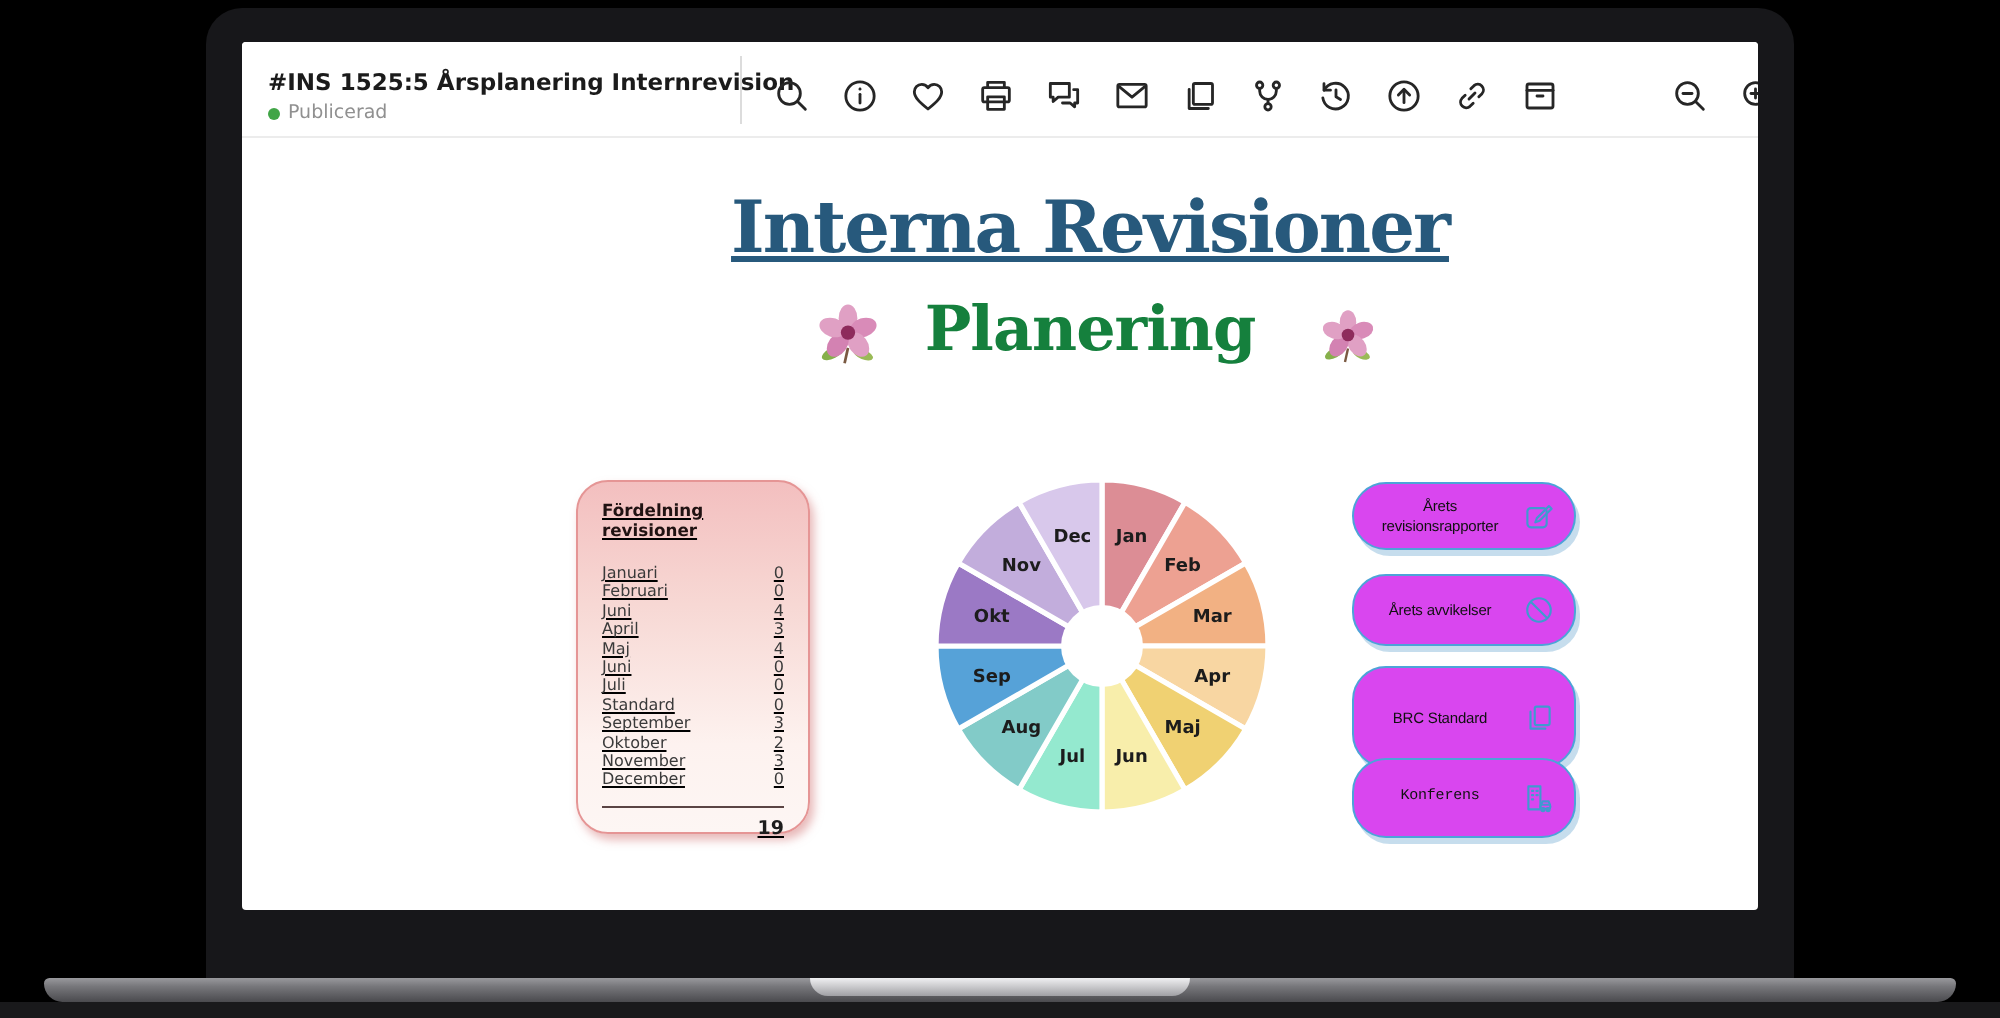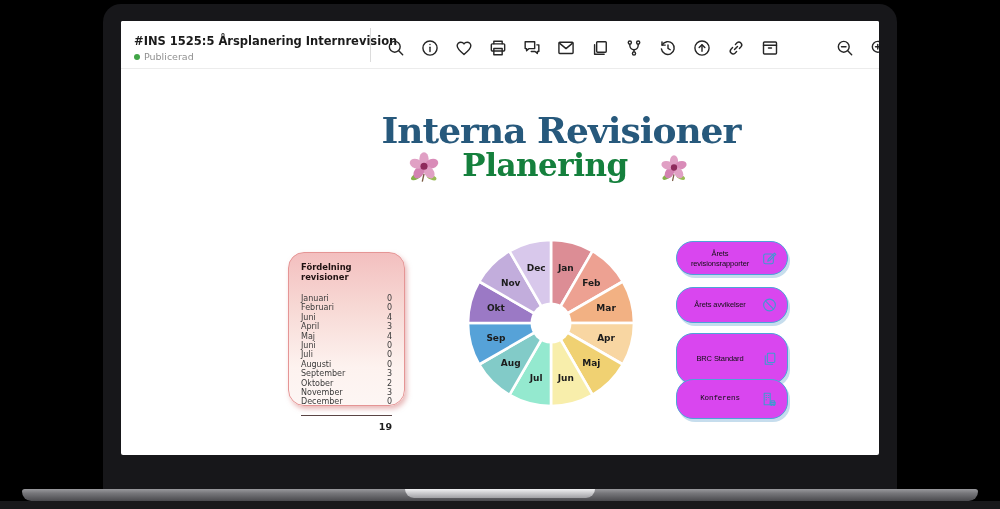--- a/index.html
+++ b/index.html
@@ -23,34 +23,34 @@
   .doc-title{font-size:11.5px;font-weight:bold;color:#1b1b1b;white-space:nowrap;}
   .doc-status{display:flex;align-items:center;gap:4px;margin-top:3px;font-size:9.5px;color:#909090;}
   .status-dot{width:6px;height:6px;border-radius:50%;}
   .divider-v{position:absolute;left:249px;top:7px;width:1px;height:34px;background:#dcdcdc;}
   .toolbar{position:absolute;left:265px;top:17px;display:flex;gap:14px;}
   .toolbar-zoom{position:absolute;left:714px;top:17px;display:flex;gap:14px;}
   .tool-btn{width:20px;height:20px;cursor:pointer;}
   .tool-btn svg{width:20px;height:20px;stroke:#262626;stroke-width:1.7;fill:none;
                 stroke-linecap:round;stroke-linejoin:round;}
   
-  .page-title{position:absolute;left:124px;top:72px;width:600px;text-align:center;margin:16px;
+  .page-title{position:absolute;left:124px;top:72px;width:600px;text-align:center;margin:0;
               font-family:"DejaVu Serif","Liberation Serif",serif;font-weight:bold;
-              font-size:36px;letter-spacing:-1px;}
+              font-size:36px;letter-spacing:-1px;text-decoration:underline;}
   .page-subtitle{position:absolute;left:124px;top:126px;width:600px;text-align:center;margin:0;
               font-family:"DejaVu Serif","Liberation Serif",serif;font-weight:bold;
               font-size:31px;letter-spacing:-0.5px;}
   .flower{position:absolute;width:34px;height:34px;}
   .flower-left{left:286px;top:130px;}
   .flower-right{left:538px;top:133px;width:30px;height:30px;}
   
-  .card{position:absolute;left:167px;top:231px;width:117px;height:154px;box-sizing:border-box;
+  .card{position:absolute;left:167px;top:219px;width:117px;height:177px;box-sizing:border-box;
         border:1.5px solid #e59595;border-radius:16px;
         background:linear-gradient(180deg,#f3bfbf 0%,#f7d8d4 35%,#fdf2ef 75%,#fdf6f4 100%);
-        box-shadow:2px 3px 5px rgba(214,128,128,0.55);padding:9px 12px 0;}
+        box-shadow:2px 3px 5px rgba(214,128,128,0.55);padding:9px 12px 0;text-decoration:underline;}
   .card-title{font-size:8.4px;font-weight:bold;color:#201212;margin:0 0 12px;}
   .dist-row{display:flex;justify-content:space-between;font-size:8px;line-height:9.4px;color:#3a3a3a;}
   .card-total{border-top:1.2px solid #5a4444;margin-top:8px;padding-top:5px;text-align:right;
               font-size:9.5px;font-weight:bold;color:#1d1d1d;}
   
   .wheel{position:absolute;left:345px;top:217px;width:170px;height:170px;}
   
   .action-btn{position:absolute;left:555px;width:112px;box-sizing:border-box;background:#d946ef;
               border:1.6px solid #4da3d8;border-radius:17px;cursor:pointer;
               box-shadow:2px 3px 0 rgba(128,180,216,0.45);}
@@ -207,21 +207,21 @@
             </div>
             <div class="dist-row">
               <span>Juni</span>
               <span>0</span>
             </div>
             <div class="dist-row">
               <span>Juli</span>
               <span>0</span>
             </div>
             <div class="dist-row">
-              <span>Augusti</span>
+              <span>Standard</span>
               <span>0</span>
             </div>
             <div class="dist-row">
               <span>September</span>
               <span>3</span>
             </div>
             <div class="dist-row">
               <span>Oktober</span>
               <span>2</span>
             </div>

